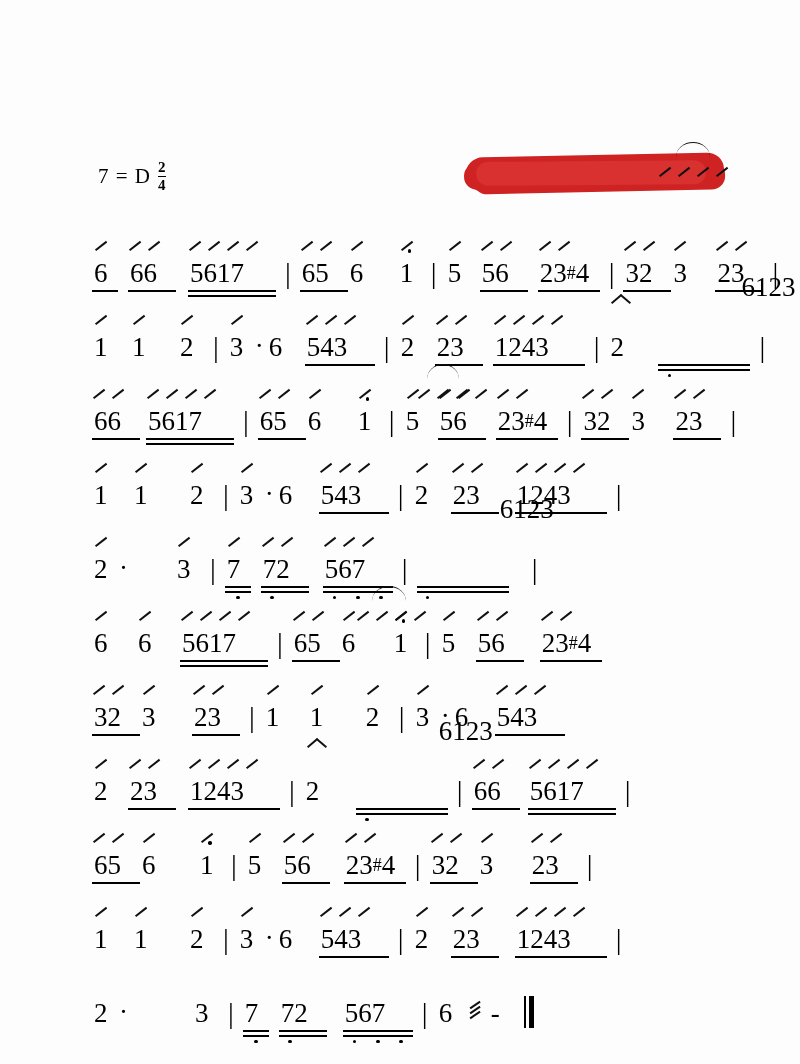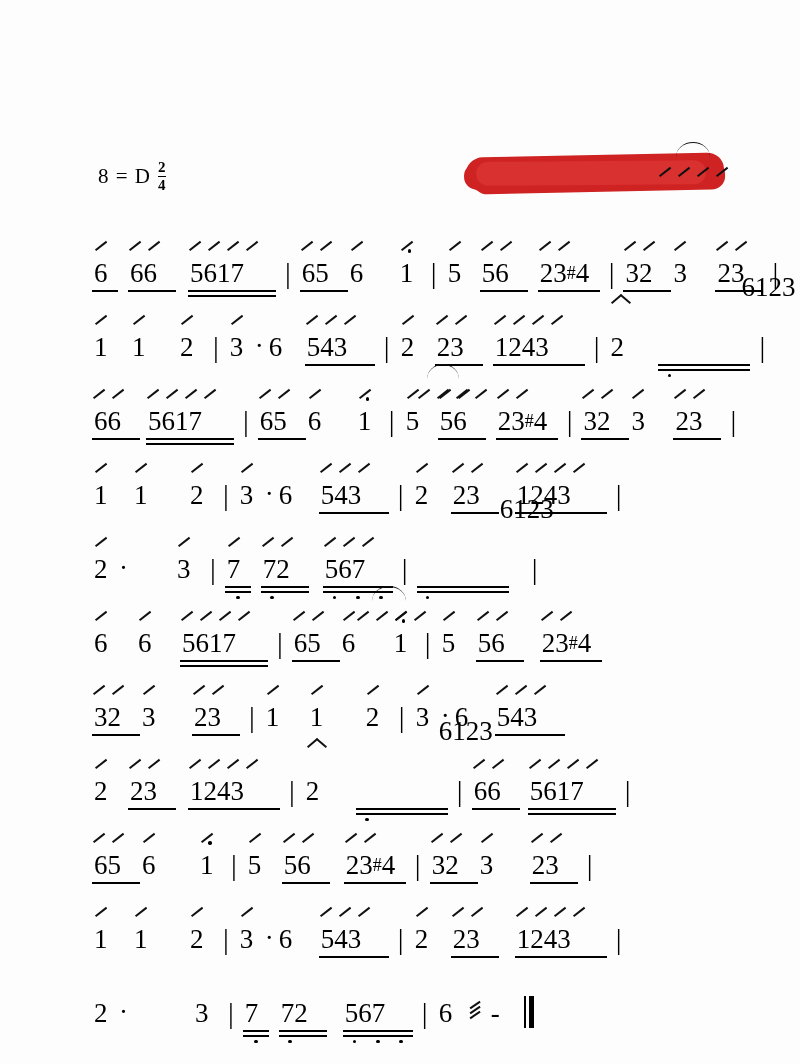--- a/index.html
+++ b/index.html
@@ -264,21 +264,21 @@
     color: #333;
   }
 </style>
 </head>
 <body>
 
 <div class="page">
 
 
   <div class="keyblock">
-    <span class="key">8 = D</span>
+    <span class="key">7 = D</span>
     <span class="meter">
       <span class="num">2</span>
       <span class="den">4</span>
     </span>
   </div>
 
   <div class="redaction"></div>
 
   <div class="score">
 

